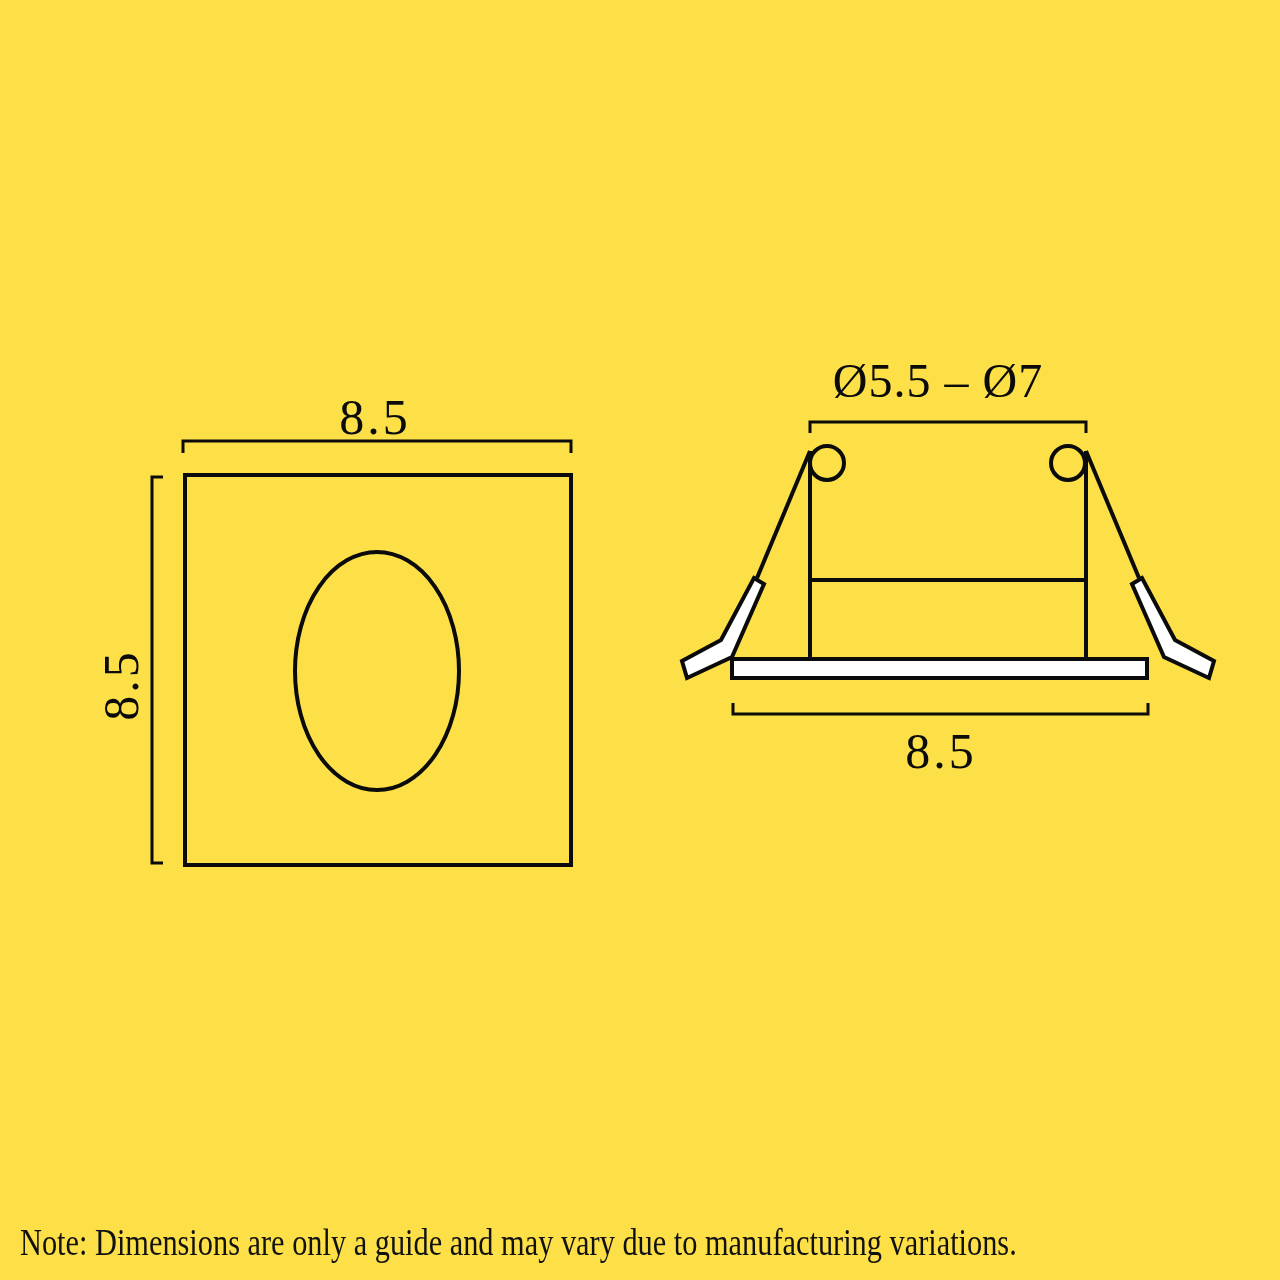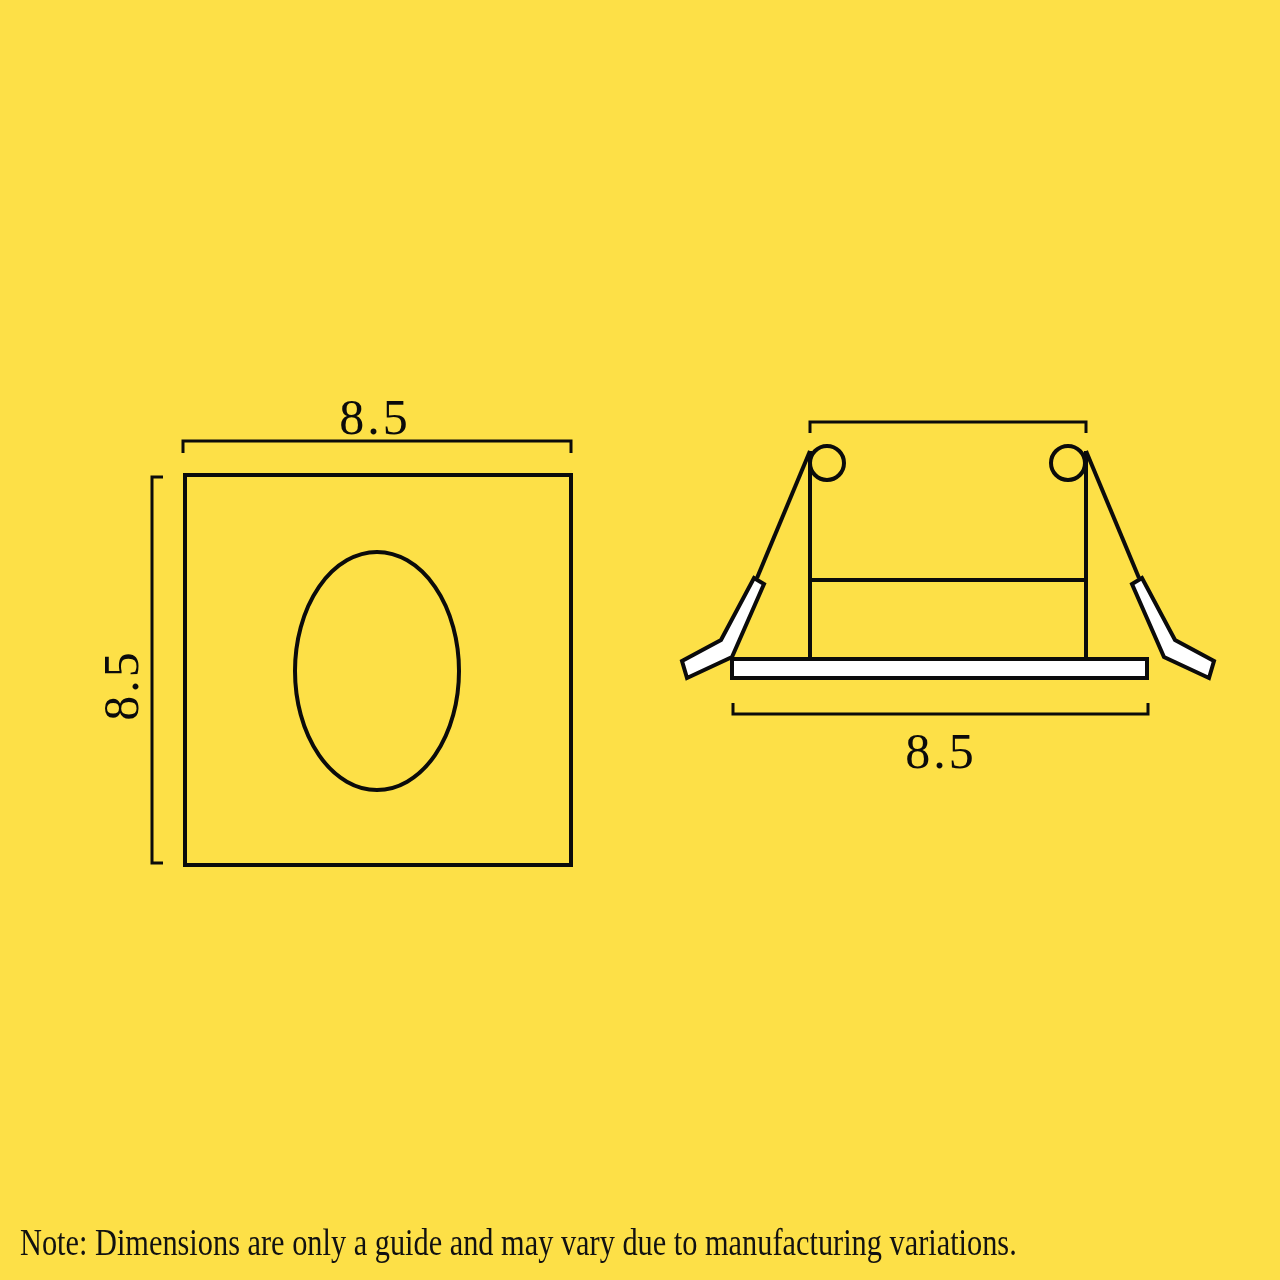--- a/index.html
+++ b/index.html
@@ -92,18 +92,19 @@
       <polygon class="filled" points="1142,578 1132,584 1164,657 1209,678 1214,661 1175,640"></polygon>
       <rect class="filled" x="732" y="659" width="415" height="19"></rect>
       <path class="dim" d="M733 703 L733 714 L1148 714 L1148 703"></path>
     </g>
   </svg>
 
   <div class="dim-label" style="left:375px; top:392px;">8.5</div>
 
   <div class="dim-label rotated" style="left:121px; top:685px;">8.5</div>
 
+  <div class="dim-label dia" style="left:938px; top:357px;">Ø5.5 – Ø7</div>
 
   <div class="dim-label" style="left:941px; top:726px;">8.5</div>
 
   <div class="note">Note: Dimensions are only a guide and may vary due to manufacturing variations.</div>
 
 </div>
 
 </body></html>

